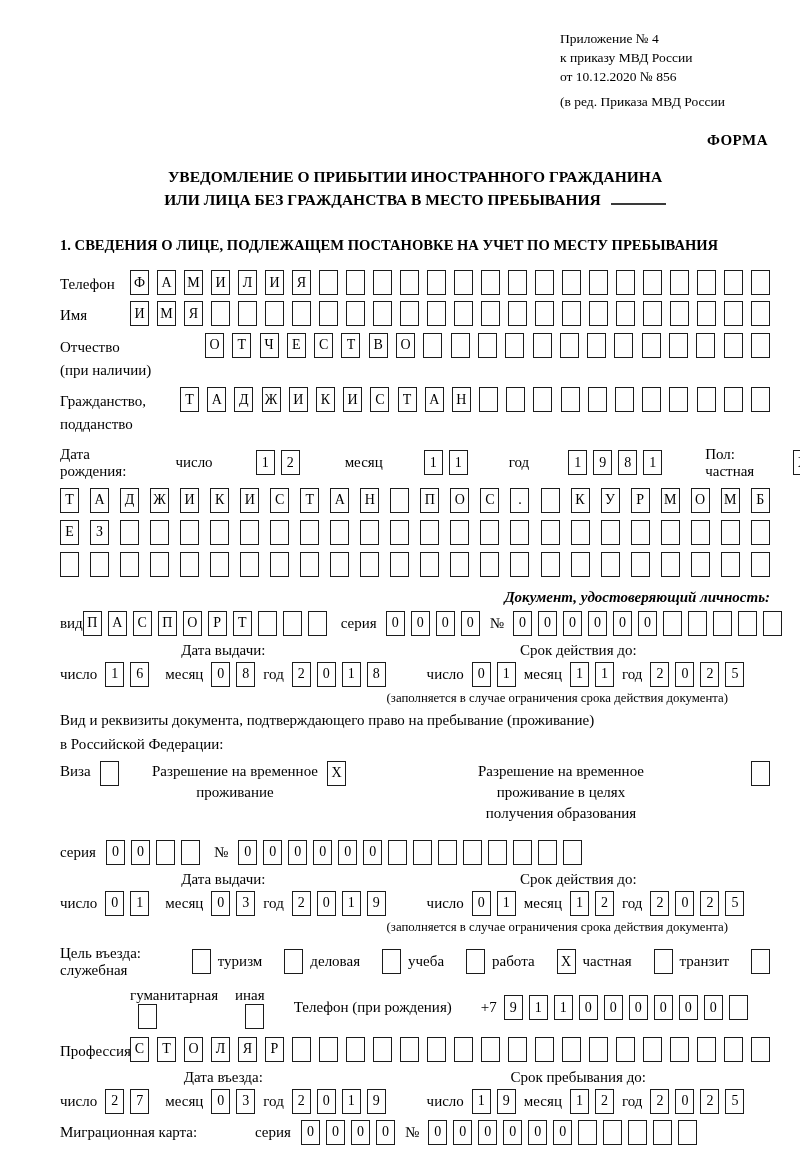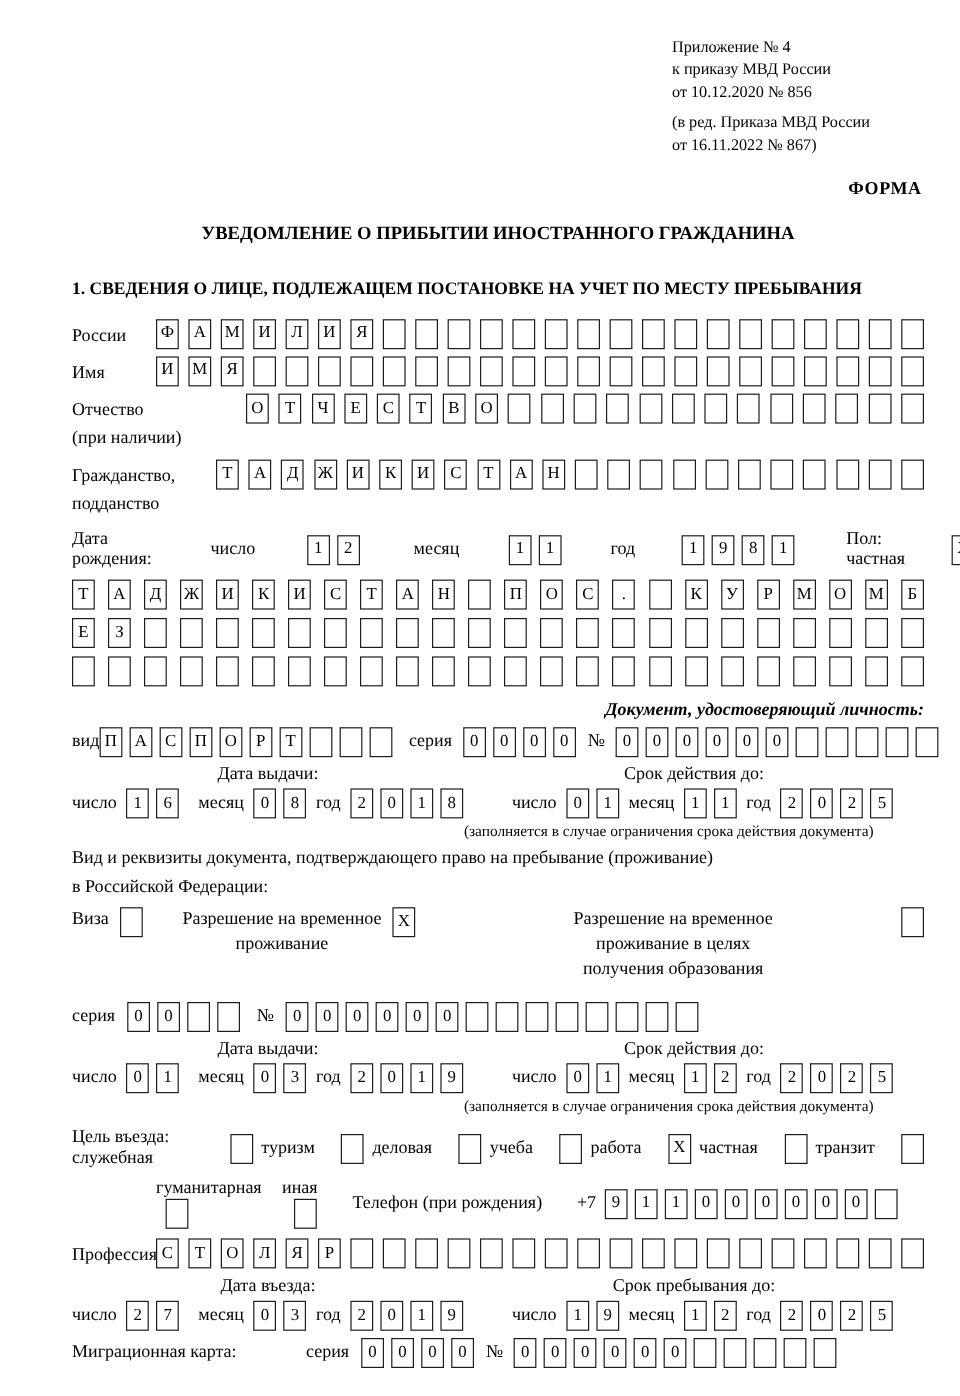--- a/index.html
+++ b/index.html
@@ -53,33 +53,33 @@
 </head>
 <body>
 
 <div class="page">
 
   <div class="hdr">
     <div>Приложение № 4</div>
     <div>к приказу МВД России</div>
     <div>от 10.12.2020 № 856</div>
     <div class="sub">(в ред. Приказа МВД России</div>
-    <div>от 16.11.2022 № 867)</div>
   </div>
 
   <div class="forma">ФОРМА</div>
 
   <div class="title">
     <div>УВЕДОМЛЕНИЕ О ПРИБЫТИИ ИНОСТРАННОГО ГРАЖДАНИНА</div>
+    <div><span>ИЛИ ЛИЦА БЕЗ ГРАЖДАНСТВА В МЕСТО ПРЕБЫВАНИЯ</span><span class="title-underline"></span></div>
   </div>
 
   <div class="sec">1. СВЕДЕНИЯ О ЛИЦЕ, ПОДЛЕЖАЩЕМ ПОСТАНОВКЕ НА УЧЕТ ПО МЕСТУ ПРЕБЫВАНИЯ</div>
 
   <div class="frow">
-    <div class="flabel" style="width:70px">России</div>
+    <div class="flabel" style="width:70px">Телефон</div>
     <div class="cells">
         <span class="cell">Ф</span>
         <span class="cell">А</span>
         <span class="cell">М</span>
         <span class="cell">И</span>
         <span class="cell">Л</span>
         <span class="cell">И</span>
         <span class="cell">Я</span>
         <span class="cell"></span>
         <span class="cell"></span>

